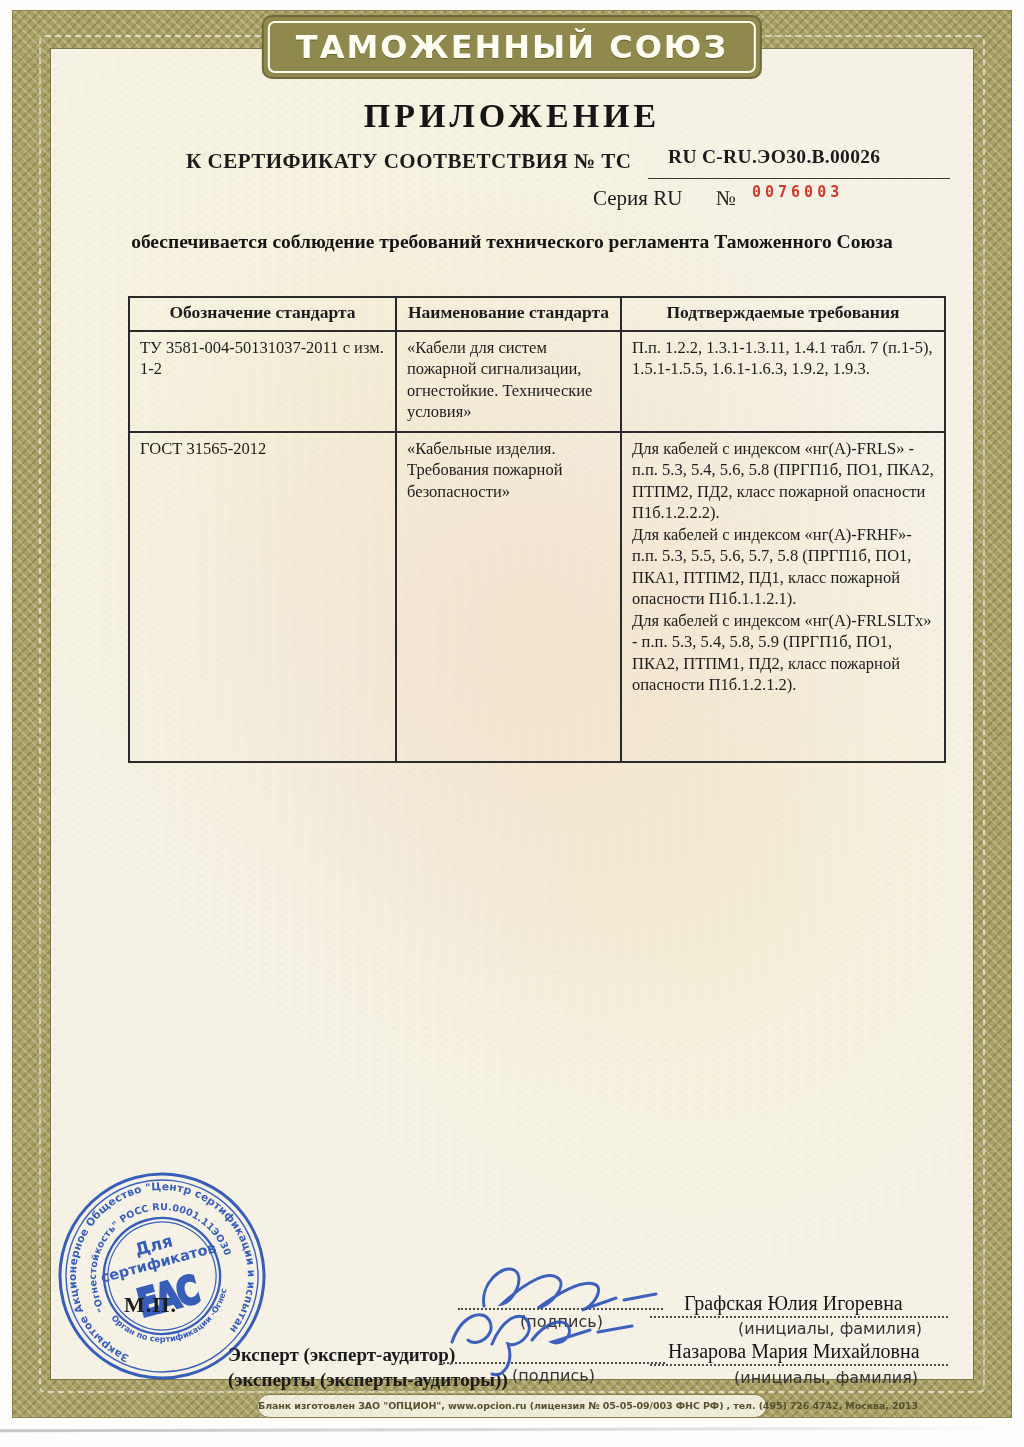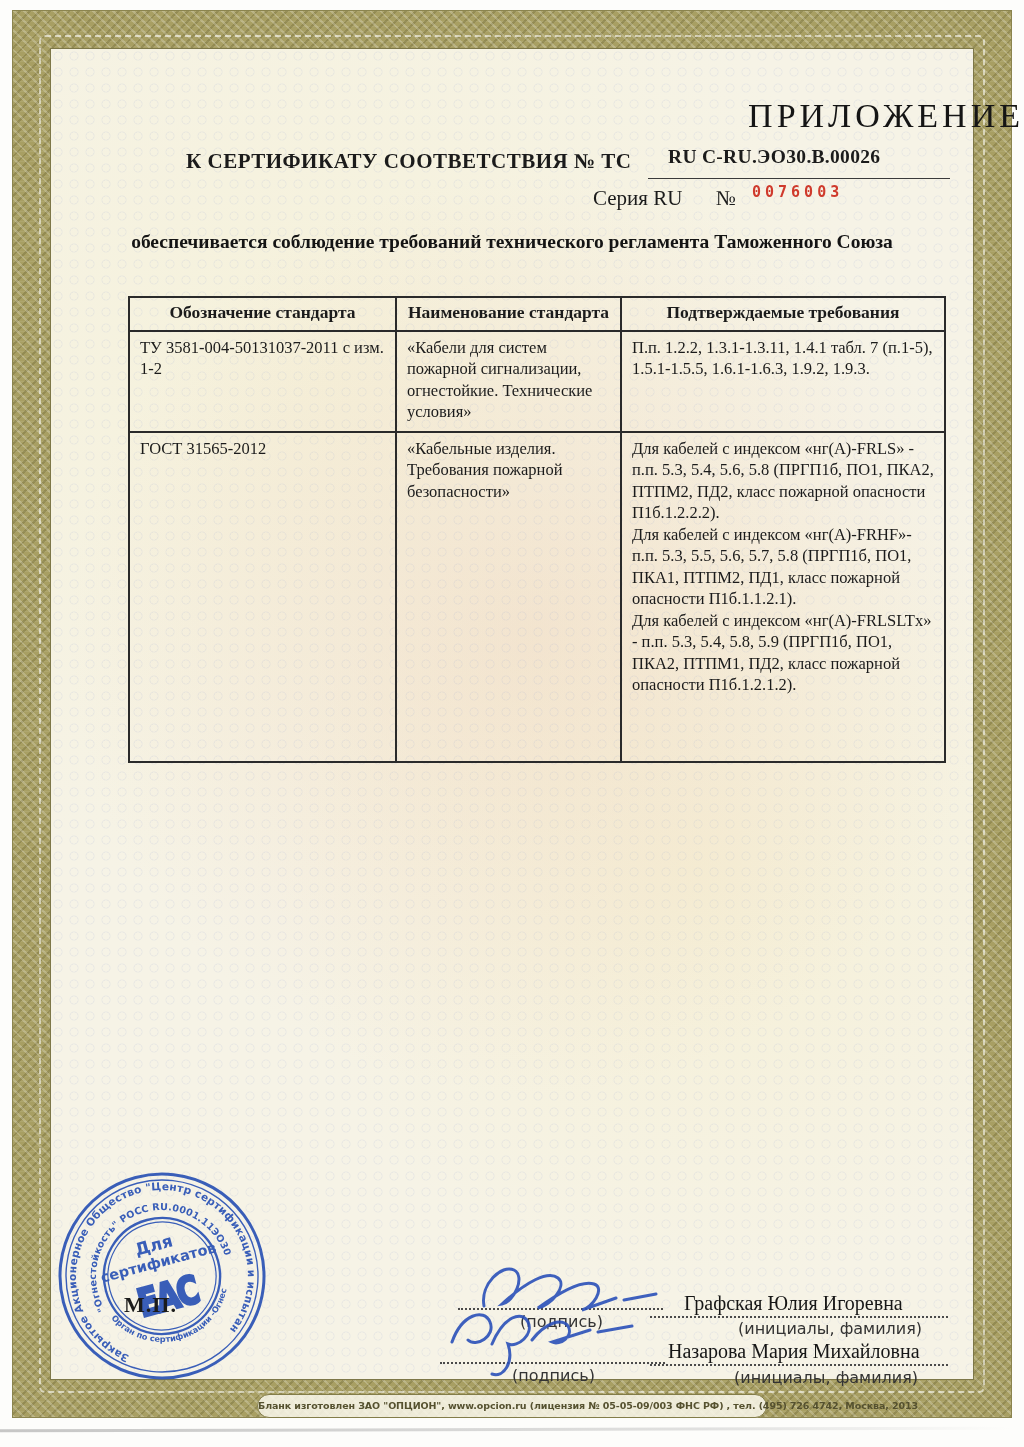--- a/index.html
+++ b/index.html
@@ -33,22 +33,22 @@
     background-size:16px 16px, auto, auto, auto;
     box-shadow: inset 0 0 0 1px #7d7748; }
 
   
   .badge { position:absolute; left:50%; top:15px; transform:translateX(-50%);
     background:#8f894d; border:2px solid #6e693a; border-radius:10px; padding:4px; z-index:6; }
   .badge-inner { border:2.5px solid #fffef2; border-radius:7px; padding:4px 26px; }
   .badge-text { font-family:"DejaVu Sans", sans-serif; font-weight:bold; font-size:32px; line-height:40px;
     color:#fffef2; letter-spacing:2px; white-space:nowrap; text-shadow:0 1px 0 rgba(60,56,20,.5); }
 
-  .title { position:absolute; left:0; top:97px; width:1024px; text-align:right;
-    font-size:34px; font-weight:normal; letter-spacing:4px; color:#151515; }
+  .title { position:absolute; left:0; top:97px; width:1024px; text-align:center;
+    font-size:34px; font-weight:bold; letter-spacing:4px; color:#151515; }
 
   .cert-label { position:absolute; left:186px; top:149px; font-size:21px; font-weight:bold; letter-spacing:.5px; }
   .cert-number { position:absolute; left:668px; top:146px; font-size:19.5px; font-weight:bold; letter-spacing:.3px; }
   .cert-underline { position:absolute; left:648px; top:178px; width:302px; border-top:1.5px solid #3a3a3a; }
 
   .series-label { position:absolute; left:593px; top:186px; font-size:21px; }
   .series-no { position:absolute; left:716px; top:186px; font-size:21px; }
   .blank-number { position:absolute; left:752px; top:183px; font-family:"DejaVu Sans Mono", monospace;
     font-weight:bold; font-size:15px; letter-spacing:4px; color:#cf3a2c; }
 
@@ -82,20 +82,25 @@
 <body>
 
 <div class="page">
 
   <div class="frame">
     <div class="frame-wave"></div>
   </div>
 
   <div class="paper"></div>
 
+  <div class="badge">
+    <div class="badge-inner">
+      <div class="badge-text">ТАМОЖЕННЫЙ СОЮЗ</div>
+    </div>
+  </div>
 
   <div class="title">ПРИЛОЖЕНИЕ</div>
 
   <div class="cert-label">К СЕРТИФИКАТУ СООТВЕТСТВИЯ  № ТС</div>
   <div class="cert-number">RU C-RU.ЭО30.В.00026</div>
   <div class="cert-underline"></div>
 
   <div class="series-label">Серия RU</div>
   <div class="series-no">№</div>
   <div class="blank-number">0076003</div>
@@ -162,20 +167,24 @@
   </svg>
 
   <div class="mp">М.П.</div>
 
   <div class="dotline" style="left:458px; top:1308px; width:205px;"></div>
   <div class="caption" style="left:520px; top:1312px;">(подпись)</div>
   <div class="fio" style="left:684px; top:1292px;">Графская Юлия Игоревна</div>
   <div class="dotline" style="left:650px; top:1316px; width:298px;"></div>
   <div class="caption" style="left:738px; top:1319px;">(инициалы, фамилия)</div>
 
+  <div class="role" style="left:228px; top:1342px; width:300px;">
+    <div>Эксперт (эксперт-аудитор)</div>
+    <div>(эксперты (эксперты-аудиторы))</div>
+  </div>
   <div class="dotline" style="left:440px; top:1362px; width:225px;"></div>
   <div class="caption" style="left:512px; top:1366px;">(подпись)</div>
   <div class="fio" style="left:668px; top:1340px;">Назарова Мария Михайловна</div>
   <div class="dotline" style="left:650px; top:1364px; width:298px;"></div>
   <div class="caption" style="left:734px; top:1368px;">(инициалы, фамилия)</div>
 
   <svg class="sig" style="left:478px; top:1258px;" width="190" height="62" viewBox="0 0 190 62">
     <path d="M6,48 C2,26 24,6 36,12 C48,18 36,44 24,46 C48,24 70,12 80,20 C90,28 72,48 60,50 C82,34 104,22 116,26 C128,30 114,50 104,52 L138,40 M146,42 L178,36" fill="none" stroke="#2a50b8" stroke-width="3" stroke-linecap="round" opacity="0.9"></path>
   </svg>
   <svg class="sig" style="left:440px; top:1300px;" width="220" height="84" viewBox="0 0 220 84">

